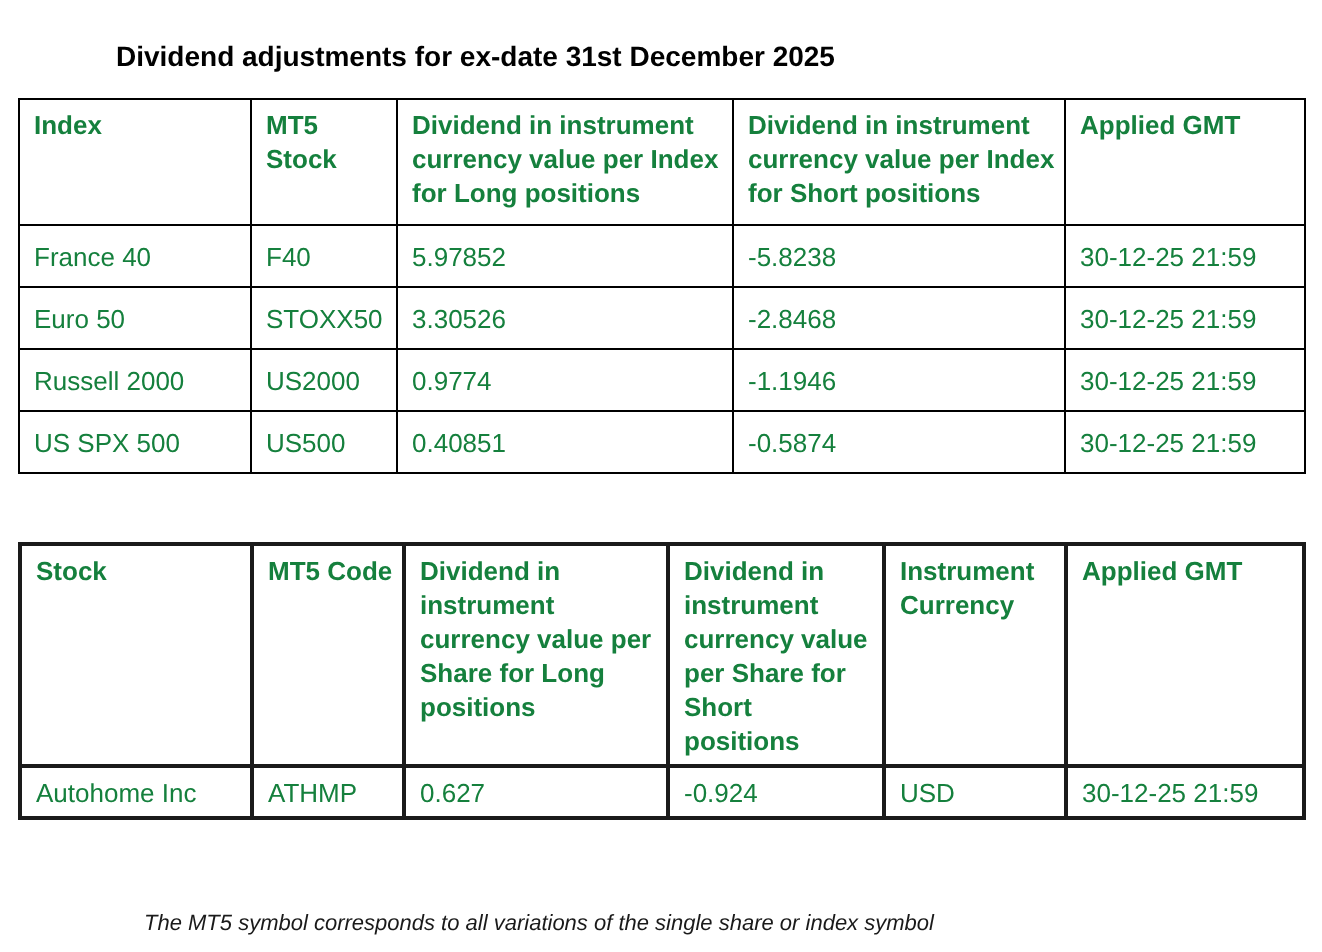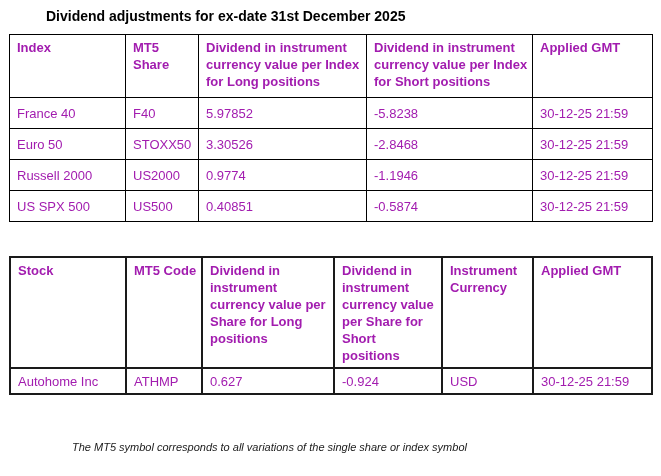--- a/index.html
+++ b/index.html
@@ -13,21 +13,21 @@
     font-family: "Liberation Sans", sans-serif;
     color: #000000;
     overflow: hidden;
   }
   .page {
     position: relative;
     width: 661px;
     height: 476px;
   }
   .title {
-    margin: 0;
+    margin: 12px;
     padding: 8px 0 0 46px;
     font-size: 14px;
     font-weight: bold;
     line-height: 17px;
     color: #000000;
   }
   table {
     border-collapse: collapse;
     table-layout: fixed;
     margin-left: 9px;
@@ -45,21 +45,21 @@
     border: 1px solid #000000;
   }
   .t2 th, .t2 td {
     border: 2px solid #1a1a1a;
   }
   th, td {
     font-size: 13px;
     line-height: 17px;
     padding: 4px 4px 3px 7px;
     overflow: hidden;
-    color: #a21caf;
+    color: #15803d;
   }
   th {
     font-weight: bold;
     text-align: left;
     vertical-align: top;
     white-space: pre-line;
   }
   td {
     vertical-align: middle;
     white-space: nowrap;
@@ -89,21 +89,21 @@
       <col style="width:116px">
       <col style="width:73px">
       <col style="width:168px">
       <col style="width:166px">
       <col style="width:120px">
     </colgroup>
     <thead>
       <tr>
         <th>Index</th>
         <th>MT5
-Share</th>
+Stock</th>
         <th>Dividend in instrument
 currency value per Index
 for Long positions</th>
         <th>Dividend in instrument
 currency value per Index
 for Short positions</th>
         <th>Applied GMT</th>
       </tr>
     </thead>
     <tbody>

